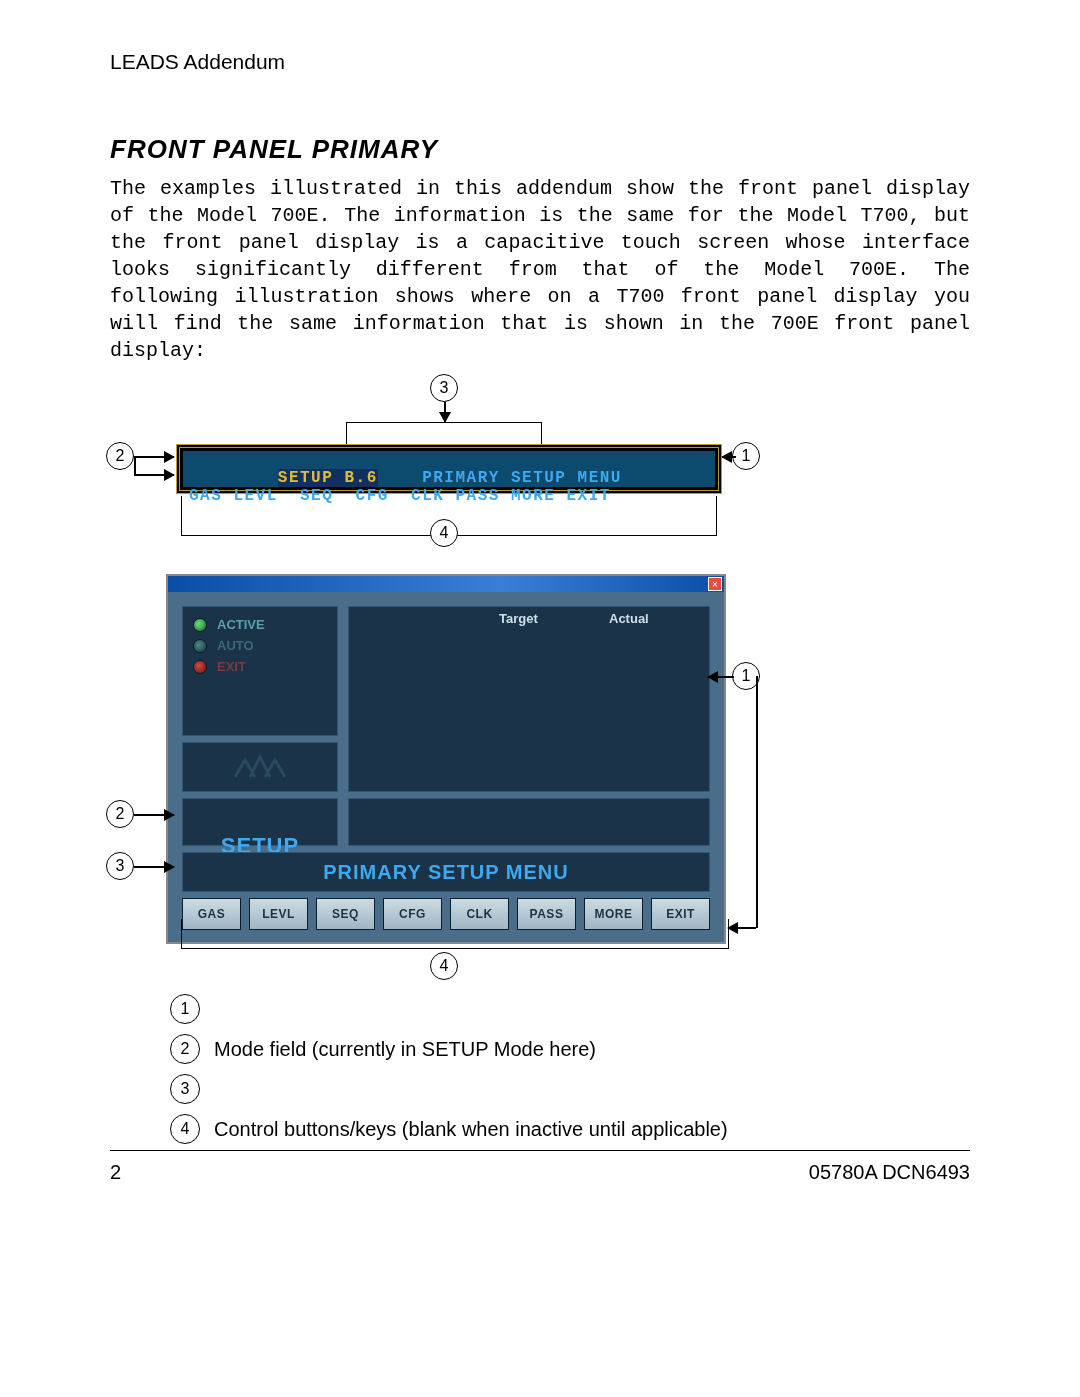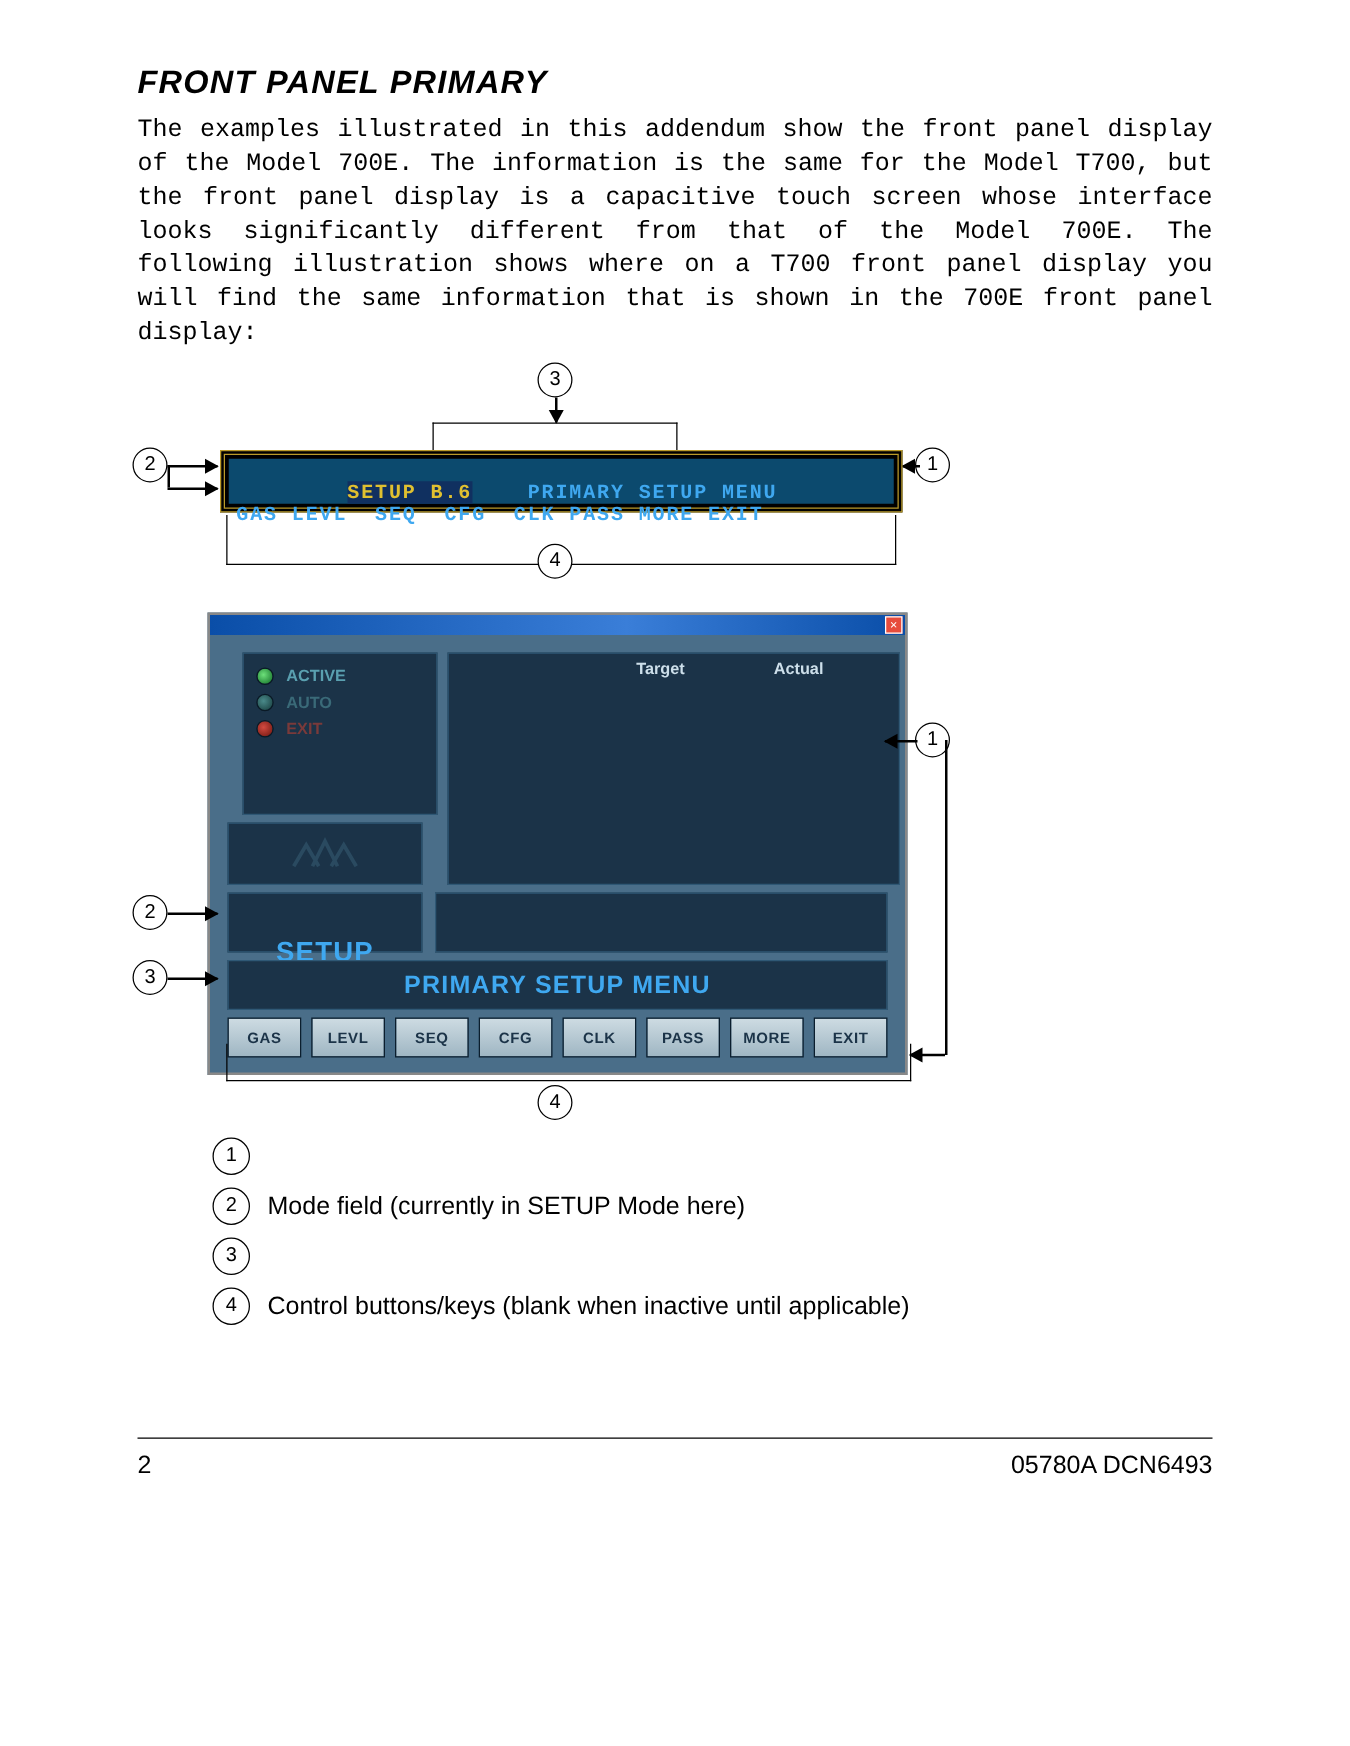--- a/index.html
+++ b/index.html
@@ -110,21 +110,21 @@
   .touch-close {
     position: absolute; right: 2px; top: 1px;
     width: 14px; height: 14px;
     background: #e74c3c;
     border: 1px solid #fff;
     color: #fff; font-size: 10px;
     display: flex; align-items: center; justify-content: center;
   }
   .touch-body { position: relative; height: calc(100% - 16px); }
   .status-panel {
-    position: absolute; left: 26px; top: 14px;
+    position: absolute; left: 14px; top: 14px;
     width: 156px; height: 130px;
     background: #1b3348;
     border: 1px solid #2f5875;
     padding: 10px 10px;
   }
   .status-row {
     display: flex; align-items: center;
     font-size: 13px; font-weight: bold;
     margin-bottom: 6px;
     color: #5aa0b0;
@@ -142,21 +142,21 @@
 
   .logo-box {
     position: absolute; left: 14px; top: 150px;
     width: 156px; height: 50px;
     background: #1b3348;
     border: 1px solid #2f5875;
     display:flex; align-items:center; justify-content:center;
     color:#2a4a60;
   }
   .blank-panel {
-    position: absolute; left: 190px; top: 14px;
+    position: absolute; left: 180px; top: 14px;
     width: 362px; height: 186px;
     background: #1b3348;
     border: 1px solid #2f5875;
   }
   .col-head {
     position: absolute; top: 4px;
     font-size: 13px; font-weight: bold; color: #cddfea;
   }
   .mode-label, .param-label {
     position: absolute; left: 18px;
@@ -241,20 +241,21 @@
     left: 110px; width: 860px;
     top: 1150px;
   }
   .footer-line { width: 100%; height: 1px; background: #000; margin-bottom: 10px; }
   .footer-row { display: flex; justify-content: space-between; font-size: 20px; }
 </style>
 </head>
 <body>
 
 <div class="page">
+  <div class="header-text">LEADS Addendum</div>
   <div class="section-title">FRONT PANEL PRIMARY</div>
   <div class="body-text">The examples illustrated in this addendum show the front panel display of the Model 700E. The information is the same for the Model T700, but the front panel display is a capacitive touch screen whose interface looks significantly different from that of the Model 700E. The following illustration shows where on a T700 front panel display you will find the same information that is shown in the 700E front panel display:</div>
 
   <div class="diagram">
 
     <div class="lcd-bracket-top"></div>
     <div class="callout-circle" style="left:324px; top:0px">3</div>
     <div class="line vline arrow-down" style="left:338px; top:28px; height:20px"></div>
 
     <div class="callout-circle" style="left:0px; top:68px">2</div>

